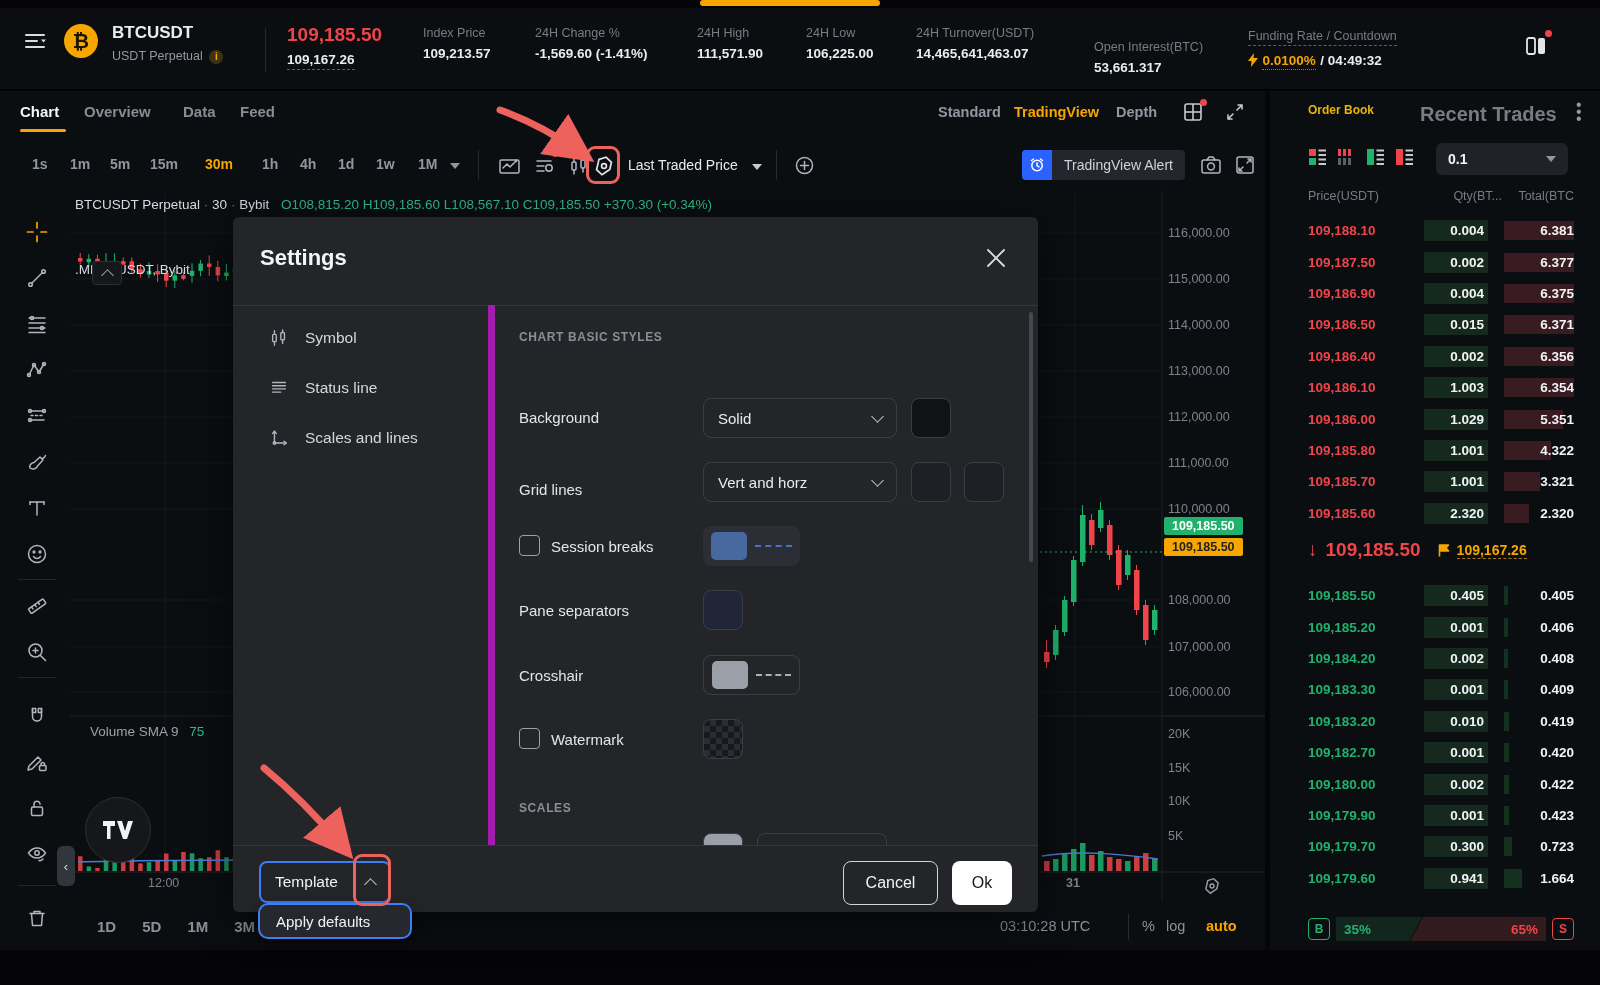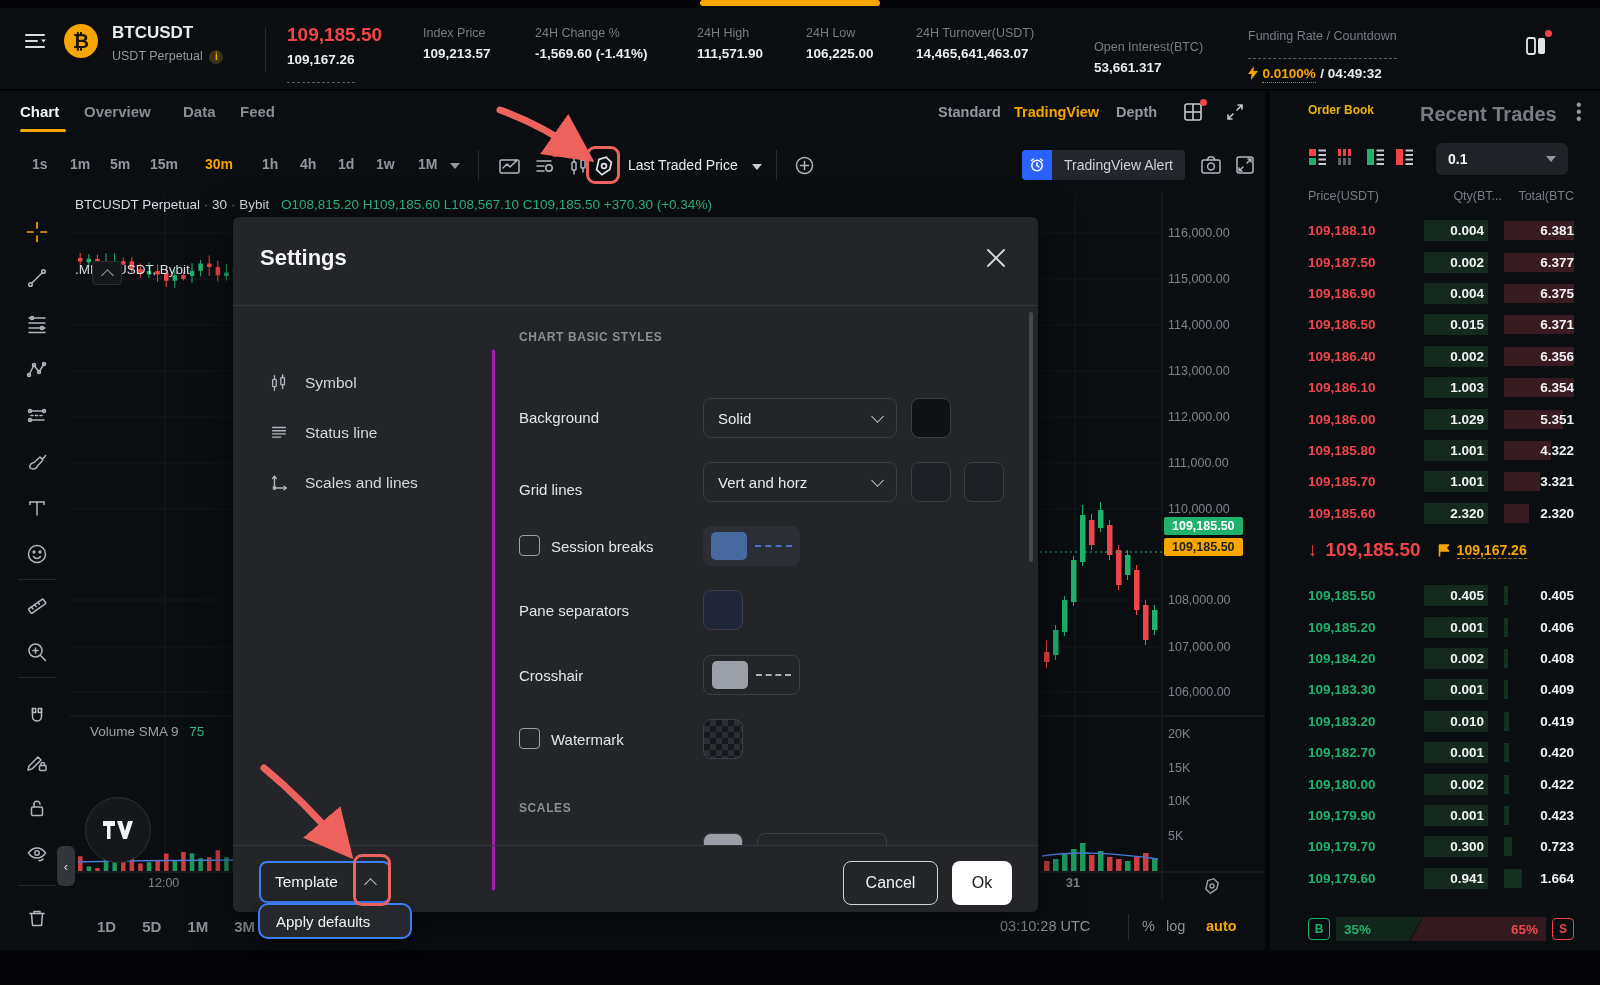--- a/index.html
+++ b/index.html
@@ -8,21 +8,21 @@
   .abs{position:absolute;}
   .grey{color:#777c85;}
   .red{color:#ef454a;}
   .orange{color:#f7a600;}
   .lbl{font-size:12.5px;color:#777c85;white-space:nowrap;}
   .val{font-size:13.5px;font-weight:700;color:#eaecef;white-space:nowrap;}
   
   #topbar{left:0;top:8px;width:1600px;height:82px;background:#0b0d10;border-bottom:1px solid #000;z-index:3;}
   #topaccent{left:700px;top:0;width:180px;height:6px;background:#f7a600;border-radius:3px;z-index:4;}
   .coin{width:34px;height:34px;border-radius:50%;background:#f7a600;color:#1b1400;font-weight:700;font-size:20px;display:flex;align-items:center;justify-content:center;}
-  .dashed-u{border-bottom:1px dashed #5a5f67;padding-bottom:15px;}
+  .dashed-u{border-bottom:1px dashed #5a5f67;padding-bottom:2px;}
   .dotted-u{border-bottom:1px dotted #a8791c;padding-bottom:1px;}
   .reddot{position:absolute;width:7px;height:7px;border-radius:50%;background:#ef454a;}
   
   #chartpanel{left:0;top:91px;width:1265px;height:859px;background:#0b0e11;z-index:1;}
   #obpanel{left:1270px;top:91px;width:330px;height:859px;background:#0b0e11;z-index:2;}
   
   .tab{font-size:15px;color:#878c95;font-weight:600;}
   .tab.active{color:#f4f5f7;}
   .tabline{height:3px;background:#f7a600;border-radius:2px;}
   .mode{font-size:14.5px;color:#9298a2;font-weight:600;}
@@ -647,21 +647,21 @@
   <div id="modal" class="abs">
     <div class="abs" style="left:27px;top:28px;font-size:22px;font-weight:700;color:#f4f5f7;">Settings</div>
     <svg class="abs" style="left:752px;top:30px;cursor:pointer;" width="22" height="22" viewBox="0 0 22 22">
       <g stroke="#d8dbe0" stroke-width="1.8" stroke-linecap="round">
           <line x1="3" y1="3" x2="19" y2="19"></line>
           <line x1="19" y1="3" x2="3" y2="19"></line>
         </g>
     </svg>
     <div class="abs" style="left:0;top:88px;width:805px;height:1px;background:#33363c;"></div>
 
-    <div class="abs" style="left:0;top:88px;width:262px;height:540px;border-right:3px solid #a21caf;margin-top:45px;">
+    <div class="abs" style="left:0;top:88px;width:262px;height:540px;border-right:7px solid #a21caf;">
       <div class="mnav" style="top:8px;position:relative;">
         <svg width="20" height="20" viewBox="0 0 22 22">
             <g class="toolico">
               <rect x="4" y="7" width="4" height="8" rx="1"></rect>
               <line x1="6" y1="3" x2="6" y2="7"></line>
               <line x1="6" y1="15" x2="6" y2="19"></line>
               <rect x="13" y="5" width="4" height="8" rx="1"></rect>
               <line x1="15" y1="2" x2="15" y2="5"></line>
               <line x1="15" y1="13" x2="15" y2="17"></line>
             </g>

